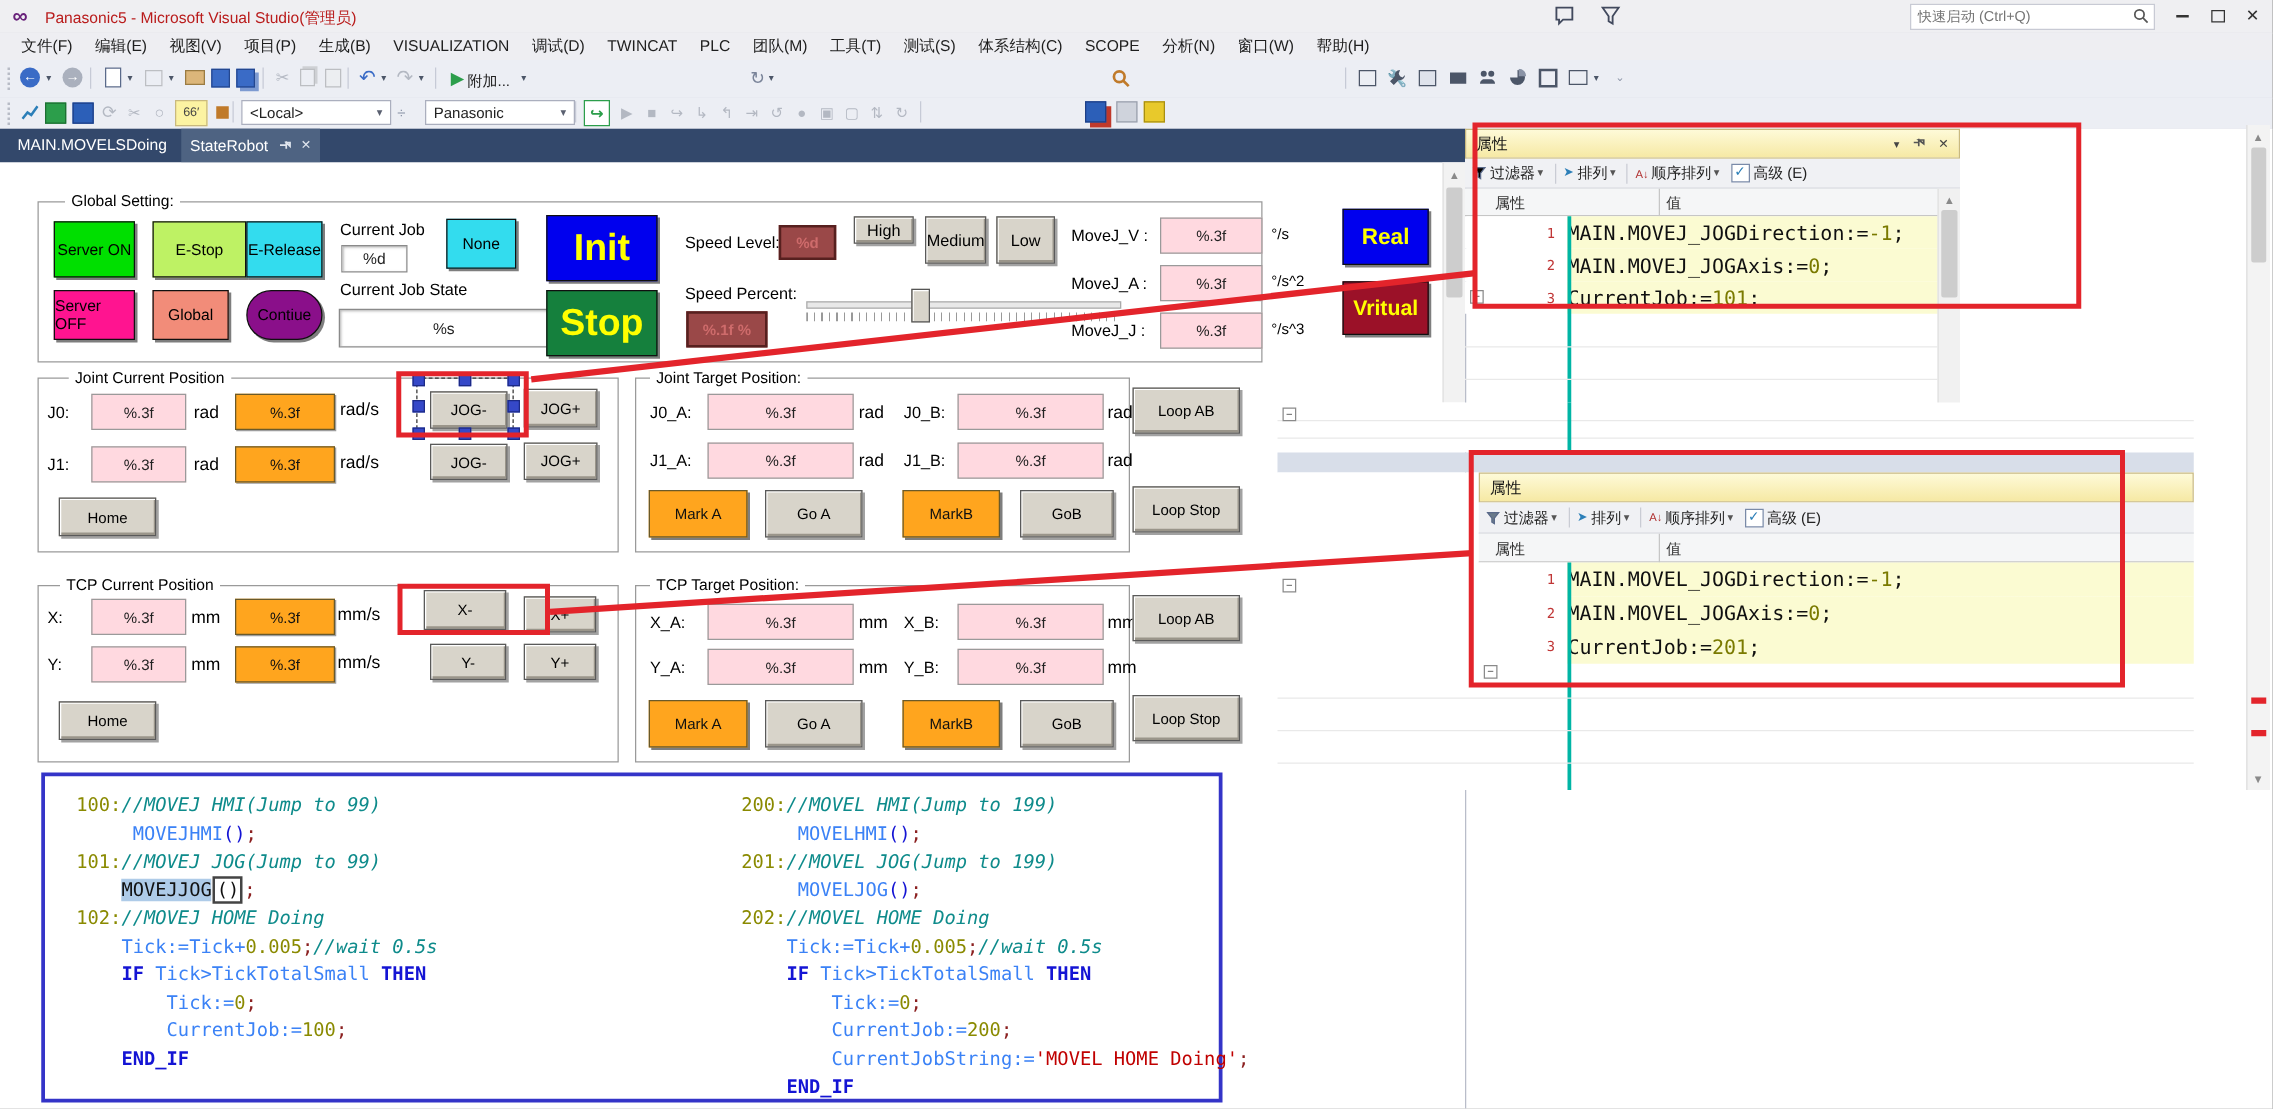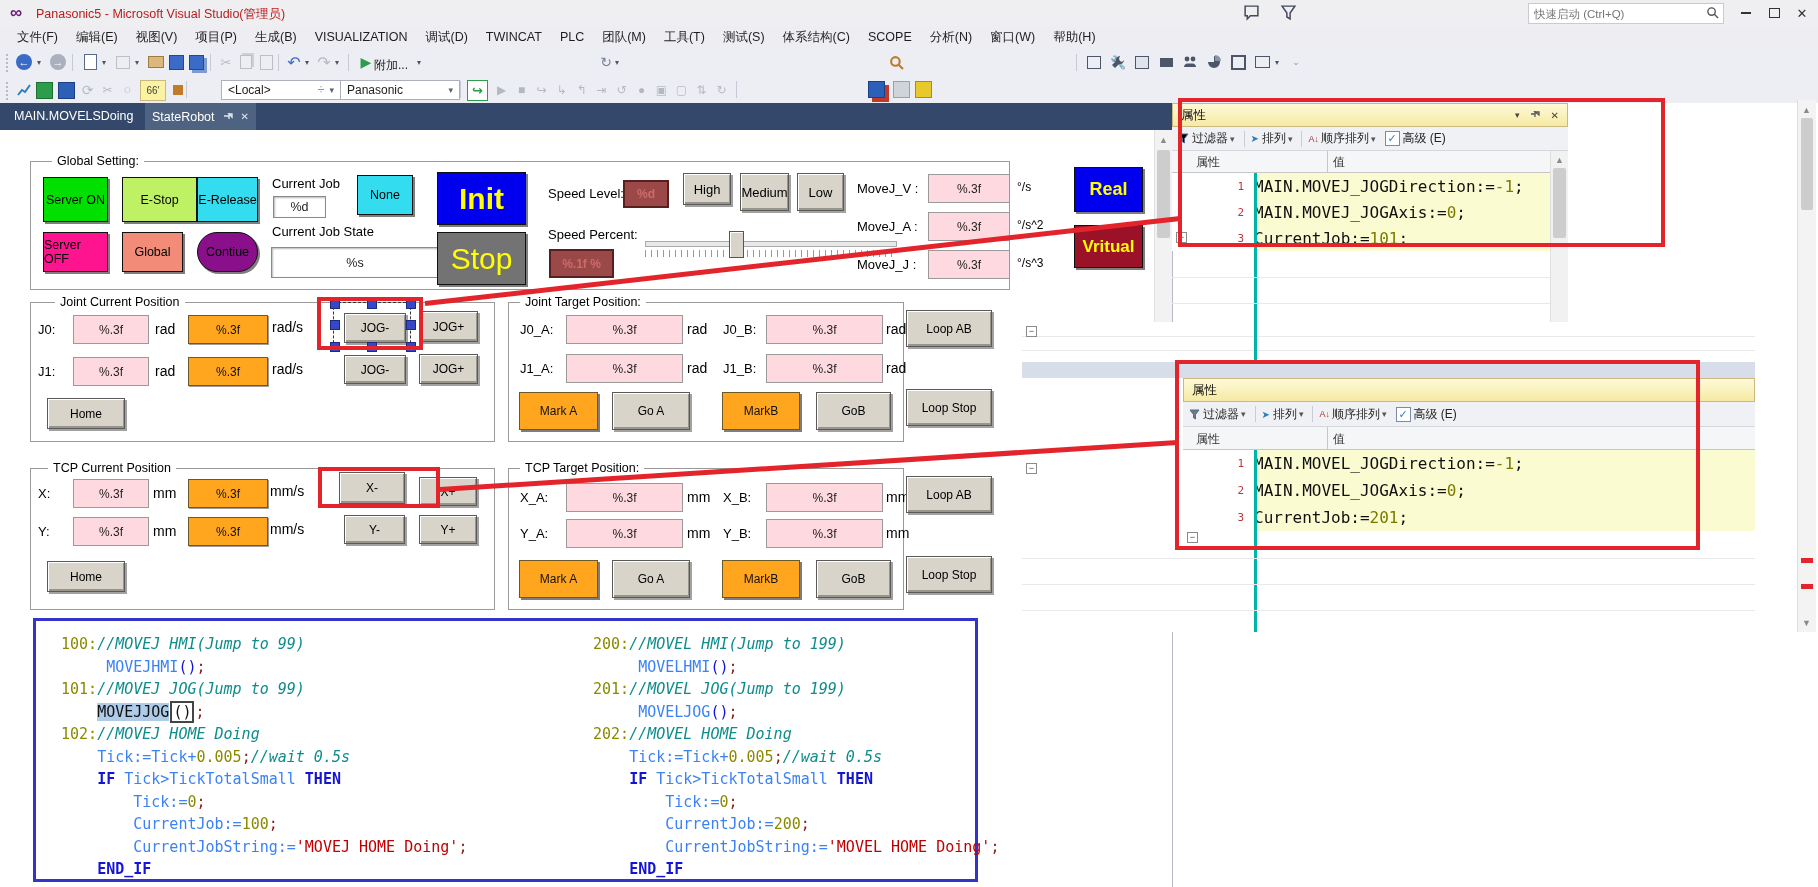--- a/index.html
+++ b/index.html
@@ -267,21 +267,21 @@
     <span class="chip" style="left:36px;background:#2C9E4B;border:1px solid #1d6f33;"></span>
     <span class="chip" style="left:58px;background:#2C5FB8;border:1px solid #1d3f86;"></span>
     <span class="ticon2 dis" style="left:78px;font-size:14px;">⟳</span>
     <span class="ticon2 dis" style="left:98px;">✂</span>
     <span class="ticon2 dis" style="left:118px;font-size:13px;">○</span>
     <span class="abs" style="left:140px;top:2px;width:24px;height:19px;background:#FCF3A2;border:1px solid #C9B97E;display:flex;align-items:center;justify-content:center;font-size:10px;color:#444;">66′</span>
     <span class="ticon2" style="left:168px;">
         <span style="width:10px;height:10px;background:#C07A2A;display:inline-block;"></span>
       </span>
     <span class="tsep" style="left:186px;top:3px;"></span>
-    <div class="combo" style="left:193px;top:2px;width:120px;height:20px;margin-left:28px;">
+    <div class="combo" style="left:193px;top:2px;width:120px;height:20px;">
         <span>&lt;Local&gt;</span>
         <span class="dd">▾</span>
       </div>
     <span class="ticon2" style="left:315px;width:12px;color:#8a93a6;">÷</span>
     <div class="combo" style="left:340px;top:2px;width:120px;height:20px;">
         <span>Panasonic</span>
         <span class="dd">▾</span>
       </div>
     <span class="tsep" style="left:460px;top:3px;"></span>
     <span class="abs" style="left:467px;top:2px;width:19px;height:19px;background:#fff;border:1px solid #2C9E4B;display:flex;align-items:center;justify-content:center;color:#2C9E4B;font-weight:bold;font-size:13px;">↪</span>
@@ -347,29 +347,29 @@
   <div class="b3" style="left:122px;top:232px;width:61px;height:40px;background:#F28C79;">
       <span>Global</span>
     </div>
   <div class="b3" style="left:197px;top:232px;width:61px;height:40px;background:#8A0F8A;border-radius:20px;">
       <span>Contiue</span>
     </div>
   <span class="lbl" style="left:272px;top:224px;">Current Job State</span>
   <div class="fld" style="left:271px;top:247px;width:168px;height:31px;">
       <span>%s</span>
     </div>
-  <div class="b3" style="left:437px;top:232px;width:89px;height:53px;background:#737373;color:#FFFF00;font-size:30px;font-weight:normal;justify-content:center;">
+  <div class="b3" style="left:437px;top:232px;width:89px;height:53px;background:#15803d;color:#FFFF00;font-size:30px;font-weight:bold;justify-content:center;">
       <span>Stop</span>
     </div>
 
   <span class="lbl" style="left:548px;top:186px;">Speed Level:</span>
   <div class="maroonfld" style="left:623px;top:180px;width:46px;height:28px;">
       <span>%d</span>
     </div>
-  <div class="gb" style="left:683px;top:173px;width:48px;height:32px;font-size:13px;">
+  <div class="gb" style="left:683px;top:173px;width:48px;height:22px;font-size:13px;">
       <span>High</span>
     </div>
   <div class="gb" style="left:740px;top:173px;width:49px;height:38px;font-size:13px;">
       <span>Medium</span>
     </div>
   <div class="gb" style="left:797px;top:173px;width:47px;height:38px;font-size:13px;">
       <span>Low</span>
     </div>
 
   <span class="lbl" style="left:548px;top:227px;">Speed Percent:</span>
@@ -561,21 +561,20 @@
     <div class="codecol" style="left:25px;top:12px;">
         <div class="cl"><span class="tk-num">100:</span><span class="tk-cmt">//MOVEJ HMI(Jump to 99)</span></div>
         <div class="cl"><span class="tk-ind">     </span><span class="tk-id">MOVEJHMI</span><span class="tk-par">()</span><span class="tk-smc">;</span></div>
         <div class="cl"><span class="tk-num">101:</span><span class="tk-cmt">//MOVEJ JOG(Jump to 99)</span></div>
         <div class="cl"><span class="tk-ind">    </span><span class="tk-sel">MOVEJJOG</span><span class="tk-parbox">()</span><span class="tk-smc">;</span></div>
         <div class="cl"><span class="tk-num">102:</span><span class="tk-cmt">//MOVEJ HOME Doing</span></div>
         <div class="cl"><span class="tk-ind">    </span><span class="tk-id">Tick:=Tick+</span><span class="tk-lit">0.005</span><span class="tk-smc">;</span><span class="tk-cmt">//wait 0.5s</span></div>
         <div class="cl"><span class="tk-ind">    </span><span class="tk-kw">IF </span><span class="tk-id">Tick&gt;TickTotalSmall </span><span class="tk-kw">THEN</span></div>
         <div class="cl"><span class="tk-ind">        </span><span class="tk-id">Tick:=</span><span class="tk-lit">0</span><span class="tk-smc">;</span></div>
         <div class="cl"><span class="tk-ind">        </span><span class="tk-id">CurrentJob:=</span><span class="tk-lit">100</span><span class="tk-smc">;</span></div>
-        <div class="cl"><span class="tk-ind">        </span><span class="tk-id">CurrentJobString:=</span><span class="tk-str">'MOVEJ HOME Doing'</span><span class="tk-smc">;</span></div>
         <div class="cl"><span class="tk-ind">    </span><span class="tk-kw">END_IF</span></div>
       </div>
     <div class="codecol" style="left:557px;top:12px;">
         <div class="cl"><span class="tk-num">200:</span><span class="tk-cmt">//MOVEL HMI(Jump to 199)</span></div>
         <div class="cl"><span class="tk-ind">     </span><span class="tk-id">MOVELHMI</span><span class="tk-par">()</span><span class="tk-smc">;</span></div>
         <div class="cl"><span class="tk-num">201:</span><span class="tk-cmt">//MOVEL JOG(Jump to 199)</span></div>
         <div class="cl"><span class="tk-ind">     </span><span class="tk-id">MOVELJOG</span><span class="tk-par">()</span><span class="tk-smc">;</span></div>
         <div class="cl"><span class="tk-num">202:</span><span class="tk-cmt">//MOVEL HOME Doing</span></div>
         <div class="cl"><span class="tk-ind">    </span><span class="tk-id">Tick:=Tick+</span><span class="tk-lit">0.005</span><span class="tk-smc">;</span><span class="tk-cmt">//wait 0.5s</span></div>
         <div class="cl"><span class="tk-ind">    </span><span class="tk-kw">IF </span><span class="tk-id">Tick&gt;TickTotalSmall </span><span class="tk-kw">THEN</span></div>

